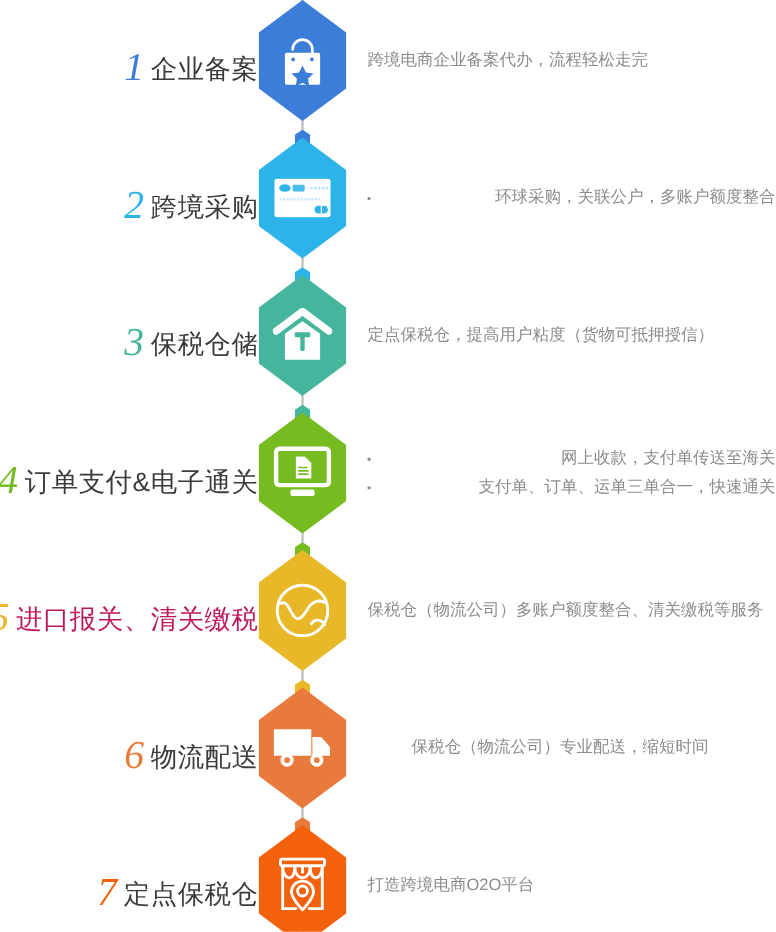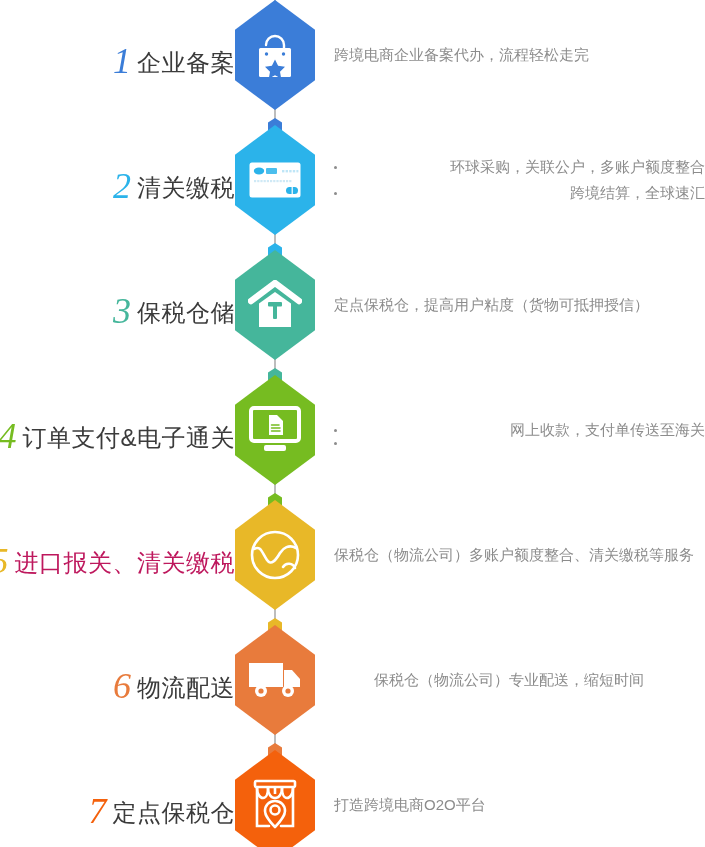--- a/index.html
+++ b/index.html
@@ -157,21 +157,21 @@
         </div>
       </div>
       <div class="dot" style="top: 118px; background: rgb(59, 125, 216);"></div>
       <div class="right-block">
         <div class="desc-line" style="color: rgb(140, 140, 140);">跨境电商企业备案代办，流程轻松走完</div>
       </div>
     </div>
     <div class="step" style="top: 125px;">
       <div class="left-block">
         <span class="step-number" style="color: rgb(43, 179, 234);">2</span>
-        <span class="step-title" style="color: rgb(59, 59, 59);">清关缴税</span>
+        <span class="step-title" style="color: rgb(59, 59, 59);">跨境采购</span>
       </div>
       <div class="hex-wrap" style="top: 0px;">
         <div class="hex" style="background: rgb(43, 179, 234);">
     <svg width="52" height="36" viewBox="0 0 52 36">
       <rect x="0.5" y="0.5" width="51" height="35" rx="2.5" fill="#fff"></rect>
       <ellipse cx="10" cy="9" rx="5.2" ry="3.4" fill="#2bb3ea"></ellipse>
       <rect x="17" y="6" width="11" height="6" rx="1" fill="#2bb3ea" opacity="0.85"></rect>
       <g fill="#bfe6f7">
         <rect x="33" y="8" width="2.4" height="2.4"></rect>
               <rect x="36.6" y="8" width="2.4" height="2.4"></rect>
@@ -194,21 +194,20 @@
               <rect x="40.2" y="18" width="2.2" height="2.2"></rect>
       </g>
       <rect x="37" y="25" width="12" height="7" rx="3.5" fill="#2bb3ea"></rect>
       <rect x="42.6" y="25" width="1.2" height="7" fill="#fff"></rect>
     </svg>
         </div>
       </div>
       <div class="dot" style="top: 118px; background: rgb(43, 179, 234);"></div>
       <div class="right-block">
         <div class="desc-line bulleted" style="color: rgb(140, 140, 140);"><span class="bullet"></span><span>环球采购，关联公户，多账户额度整合</span></div>
-        <div class="desc-line bulleted" style="color: rgb(140, 140, 140);"><span class="bullet"></span><span>跨境结算，全球速汇</span></div>
       </div>
     </div>
     <div class="step" style="top: 250px;">
       <div class="left-block">
         <span class="step-number" style="color: rgb(69, 182, 155);">3</span>
         <span class="step-title" style="color: rgb(59, 59, 59);">保税仓储</span>
       </div>
       <div class="hex-wrap" style="top: 0px;">
         <div class="hex" style="background: rgb(69, 182, 155);">
     <svg width="54" height="50" viewBox="0 0 54 50">
@@ -239,21 +238,21 @@
         <line x1="23.5" y1="23" x2="32" y2="23"></line>
         <line x1="23.5" y1="26" x2="32" y2="26"></line>
       </g>
       <rect x="16" y="40" width="22" height="6" rx="2" fill="#fff"></rect>
     </svg>
         </div>
       </div>
       <div class="dot" style="top: 118px; background: rgb(118, 188, 33);"></div>
       <div class="right-block">
         <div class="desc-line bulleted" style="color: rgb(140, 140, 140);"><span class="bullet"></span><span>网上收款，支付单传送至海关</span></div>
-        <div class="desc-line bulleted" style="color: rgb(140, 140, 140);"><span class="bullet"></span></div>
+        <div class="desc-line bulleted" style="color: rgb(140, 140, 140);"><span class="bullet"></span><span>支付单、订单、运单三单合一，快速通关</span></div>
       </div>
     </div>
     <div class="step" style="top: 500px;">
       <div class="left-block">
         <span class="step-number" style="color: rgb(232, 184, 40);">5</span>
         <span class="step-title" style="color: #be185d;">进口报关、清关缴税</span>
       </div>
       <div class="hex-wrap" style="top: 0px;">
         <div class="hex" style="background: rgb(232, 184, 40);">
     <svg width="52" height="52" viewBox="0 0 52 52">

